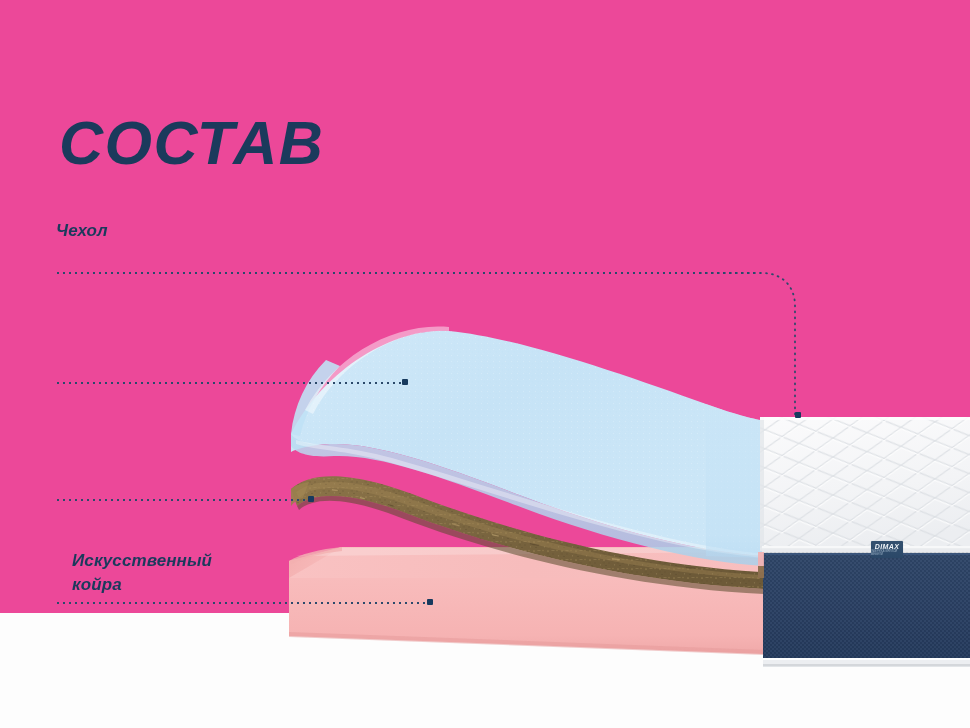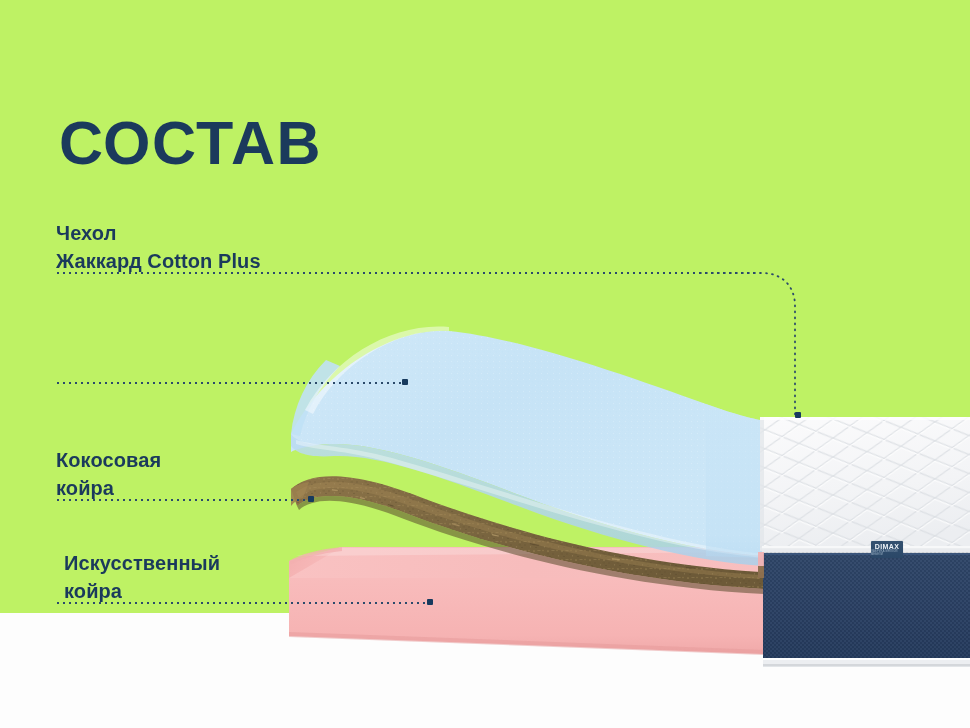--- a/index.html
+++ b/index.html
@@ -6,50 +6,51 @@
   html,body{margin:0;padding:0;}
   body{
     width:970px;height:728px;
     background:#fdfdfd;
     font-family:"Liberation Sans", sans-serif;
     overflow:hidden;
     position:relative;
   }
   #stage{
     position:absolute;left:0;top:0;width:970px;height:613px;
-    background:#bef264;
+    background:#ec4899;
+    font-style:italic;
   }
 
   
   #page-title{
     position:absolute;
     left:59px; top:113px;
     font-size:61px;
     font-weight:700;
     letter-spacing:1.5px;
     color:#1b3a5c;
     line-height:1;
     white-space:nowrap;
   }
 
   
   .label-block{
     position:absolute;
     color:#1b3a5c;
-    font-size:20px;
+    font-size:17px;
     font-weight:700;
     line-height:1.42;
     letter-spacing:0.1px;
     white-space:nowrap;
   }
   .label-block .l2{display:block;}
   #label-cover{left:56px;  top:219px;}
   #label-foam {left:56px;  top:330px;}
   #label-coir {left:56px;  top:446px;}
-  #label-latex{left:64px;  top:549px;}
+  #label-latex{left:72px;  top:549px;}
 
   
   .leader{
     position:absolute;
     height:2px;
     background-image:radial-gradient(circle, #2b4a6b 0.9px, rgba(0,0,0,0) 1.1px);
     background-size:6px 2px;
     background-repeat:repeat-x;
     background-position:0 0;
   }
@@ -415,27 +416,22 @@
   <div class="leader-dot" id="dot-foam"></div>
 
   <div class="leader" id="leader-coir"></div>
   <div class="leader-dot" id="dot-coir"></div>
 
   <div class="leader" id="leader-latex"></div>
   <div class="leader-dot" id="dot-latex"></div>
 
   <div class="label-block" id="label-cover">
     <span class="l1">Чехол</span>
-    <span class="l2">Жаккард Cotton Plus</span>
   </div>
 
 
-  <div class="label-block" id="label-coir">
-    <span class="l1">Кокосовая</span>
-    <span class="l2">койра</span>
-  </div>
 
   <div class="label-block" id="label-latex">
     <span class="l1">Искусственный</span>
     <span class="l2">койра</span>
   </div>
 
 </div>
 
 </body></html>

